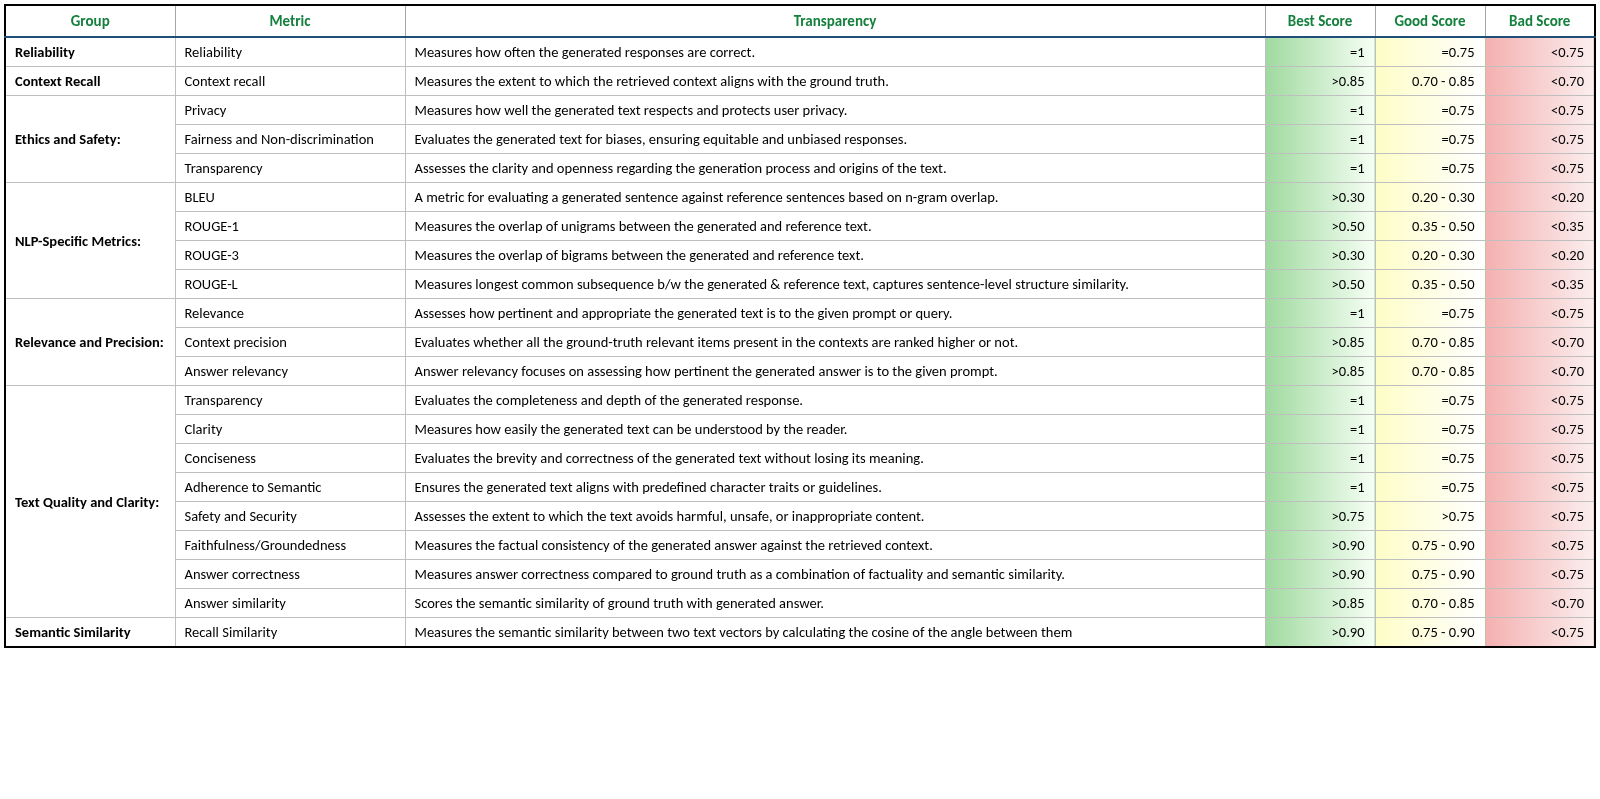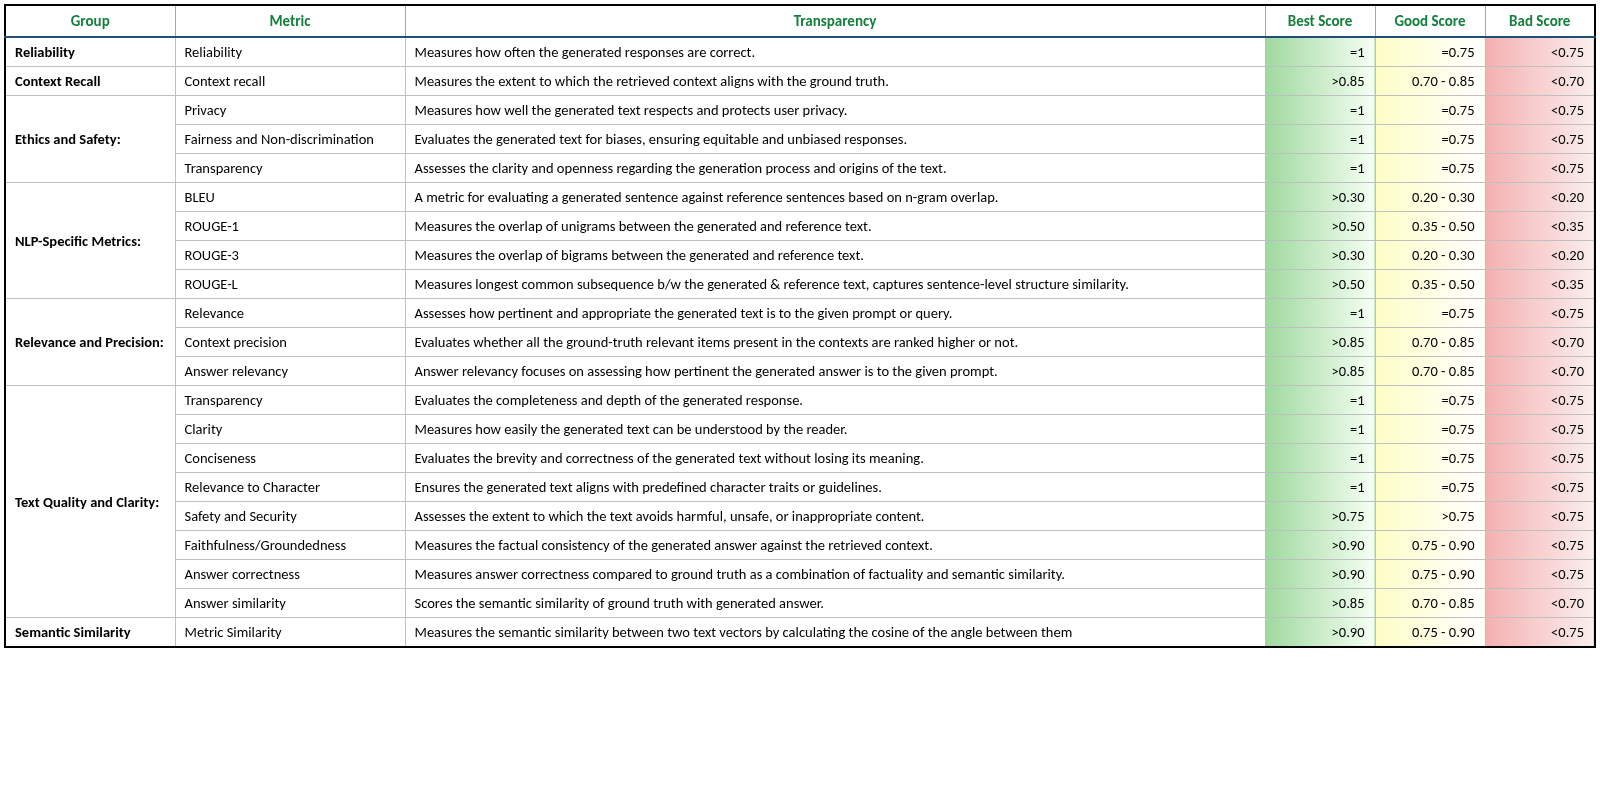--- a/index.html
+++ b/index.html
@@ -194,21 +194,21 @@
         <td class="bad">&lt;0.75</td>
       </tr>
       <tr>
         <td class="metric">Conciseness</td>
         <td class="desc">Evaluates the brevity and correctness of the generated text without losing its meaning.</td>
         <td class="best">=1</td>
         <td class="good">=0.75</td>
         <td class="bad">&lt;0.75</td>
       </tr>
       <tr>
-        <td class="metric">Relevance to Character</td>
+        <td class="metric">Adherence to Semantic</td>
         <td class="desc">Ensures the generated text aligns with predefined character traits or guidelines.</td>
         <td class="best">=1</td>
         <td class="good">=0.75</td>
         <td class="bad">&lt;0.75</td>
       </tr>
       <tr>
         <td class="metric">Safety and Security</td>
         <td class="desc">Assesses the extent to which the text avoids harmful, unsafe, or inappropriate content.</td>
         <td class="best">&gt;0.75</td>
         <td class="good">&gt;0.75</td>
@@ -230,20 +230,20 @@
       </tr>
       <tr>
         <td class="metric">Answer similarity</td>
         <td class="desc">Scores the semantic similarity of ground truth with generated answer.</td>
         <td class="best">&gt;0.85</td>
         <td class="good">0.70 - 0.85</td>
         <td class="bad">&lt;0.70</td>
       </tr>
       <tr>
         <td class="group" rowspan="1">Semantic Similarity</td>
-        <td class="metric">Metric Similarity</td>
+        <td class="metric">Recall Similarity</td>
         <td class="desc">Measures the semantic similarity between two text vectors by calculating the cosine of the angle between them</td>
         <td class="best">&gt;0.90</td>
         <td class="good">0.75 - 0.90</td>
         <td class="bad">&lt;0.75</td>
       </tr>
     </tbody>
 </table>
 
 </body></html>

